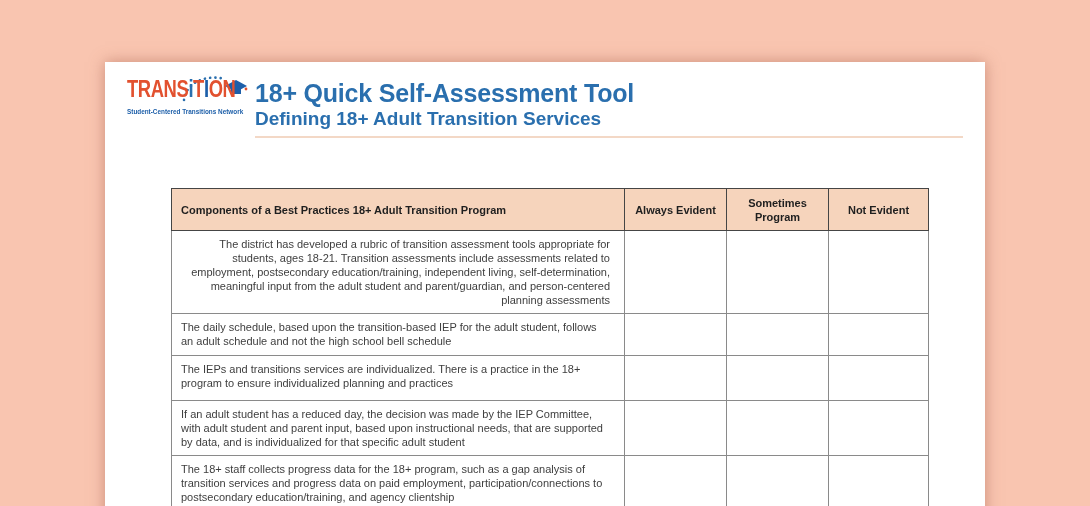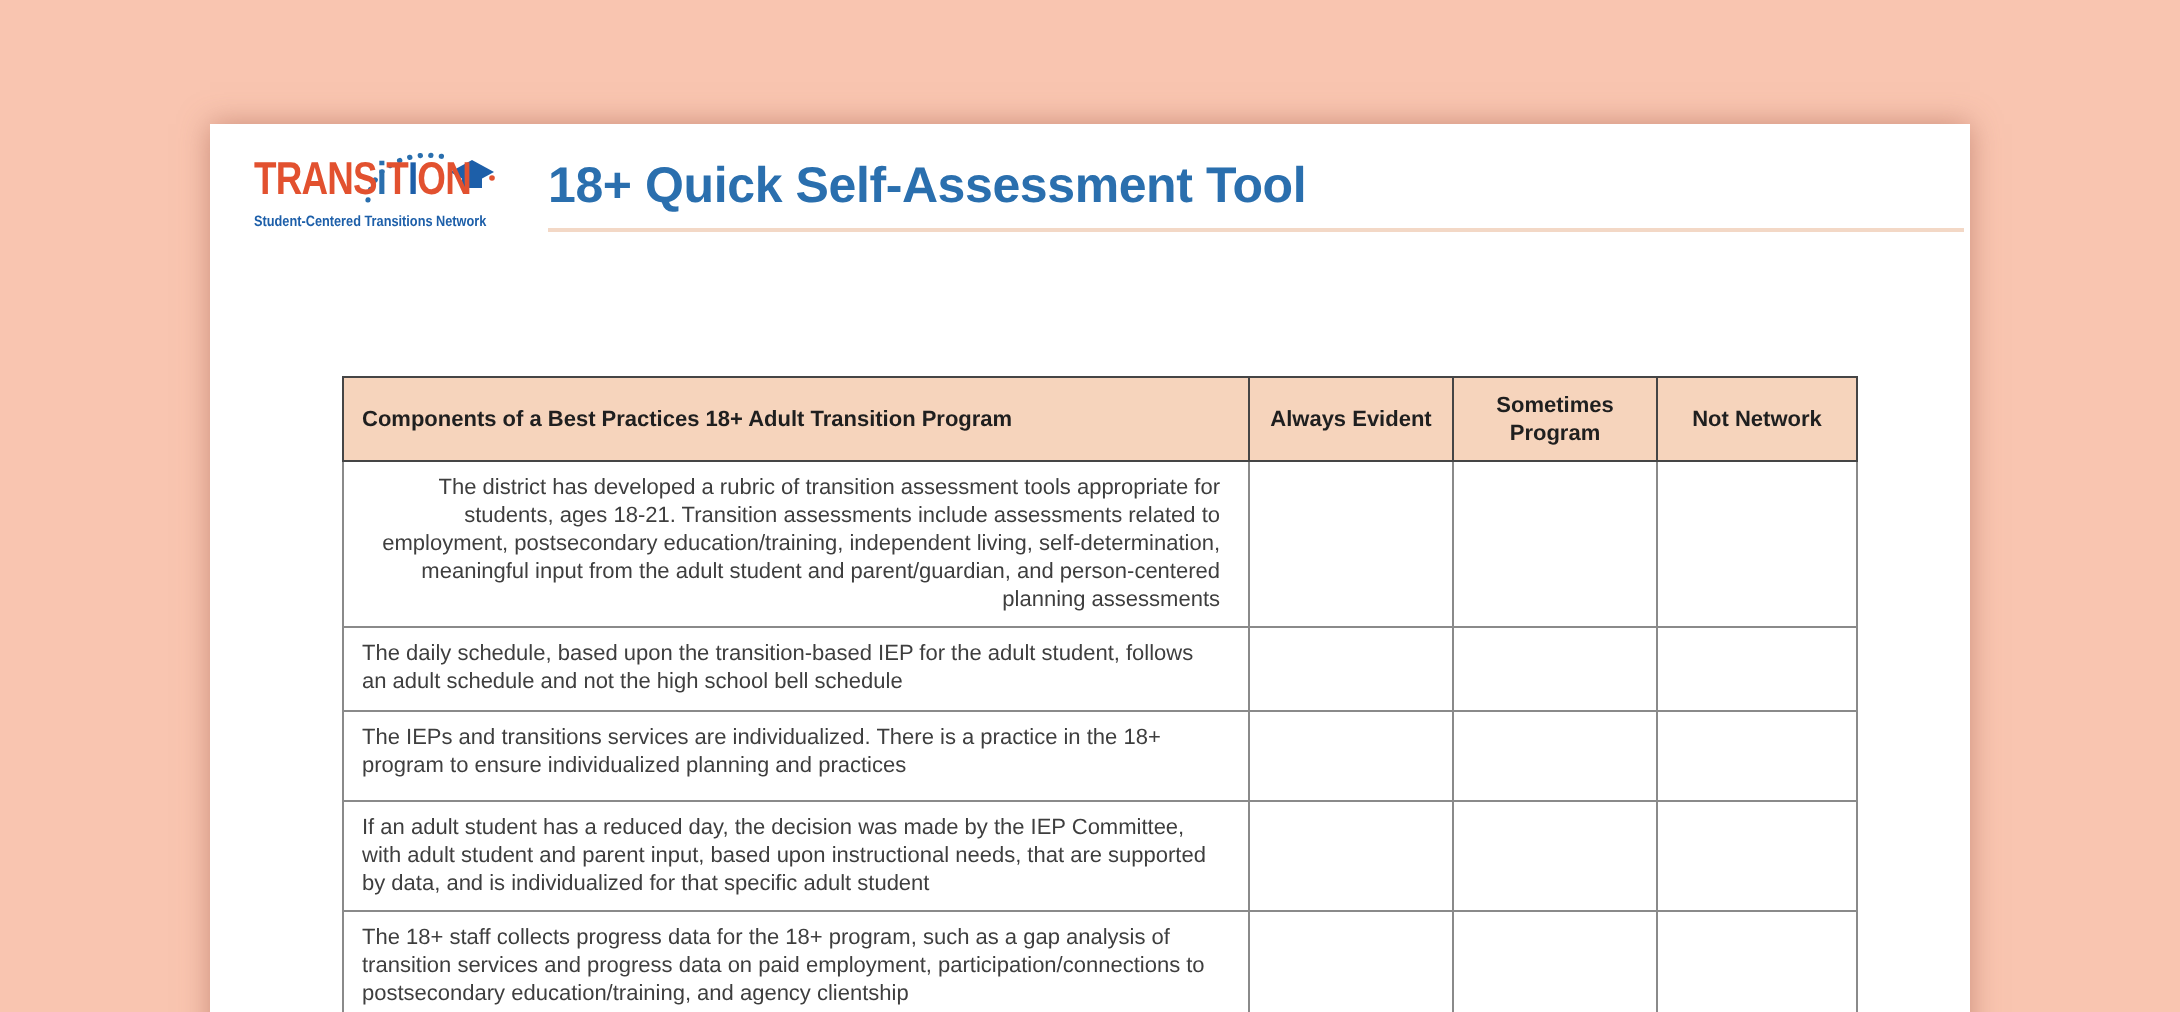--- a/index.html
+++ b/index.html
@@ -54,21 +54,20 @@
     font-weight: bold;
     color: #1d5fa9;
     white-space: nowrap;
   }
 
   
   .title-block {
     position: absolute;
     left: 150px; top: 18px;
     width: 710px;
-    margin-left: 19px;
   }
   .doc-title {
     margin: 0;
     font-size: 25px;
     line-height: 27px;
     font-weight: bold;
     color: #2a6fae;
     letter-spacing: -0.2px;
   }
   .doc-subtitle {
@@ -145,37 +144,38 @@
     <div class="logo-row" style="height:22px;">
       <span class="logo-line2"><span>TRANS</span><span class="blue-i">i</span><span>T</span><span class="blue-I">I</span><span>ON</span></span>
     </div>
     <div>
       <span class="logo-tagline">Student-Centered Transitions Network</span>
     </div>
   </div>
 
   <div class="title-block">
     <h1 class="doc-title">18+ Quick Self-Assessment Tool</h1>
+    <h2 class="doc-subtitle">Defining 18+ Adult Transition Services</h2>
     <div class="title-rule"></div>
   </div>
 
   <div class="assessment-table-wrap">
     <table class="assessment">
       <colgroup>
         <col style="width:453px">
           <col style="width:102px">
           <col style="width:102px">
           <col style="width:100px">
       </colgroup>
       <thead>
         <tr>
           <th class="col-desc">Components of a Best Practices 18+ Adult Transition Program</th>
           <th>Always Evident</th>
           <th>Sometimes Program</th>
-          <th>Not Network</th>
+          <th>Not Evident</th>
         </tr>
       </thead>
       <tbody>
         <tr class="r1">
           <td class="desc">The district has developed a rubric of transition assessment tools appropriate for students, ages 18-21. Transition assessments include assessments related to employment, postsecondary education/training, independent living, self-determination, meaningful input from the adult student and parent/guardian, and person-centered planning assessments</td>
           <td></td>
           <td></td>
           <td></td>
         </tr>
         <tr class="r2">

